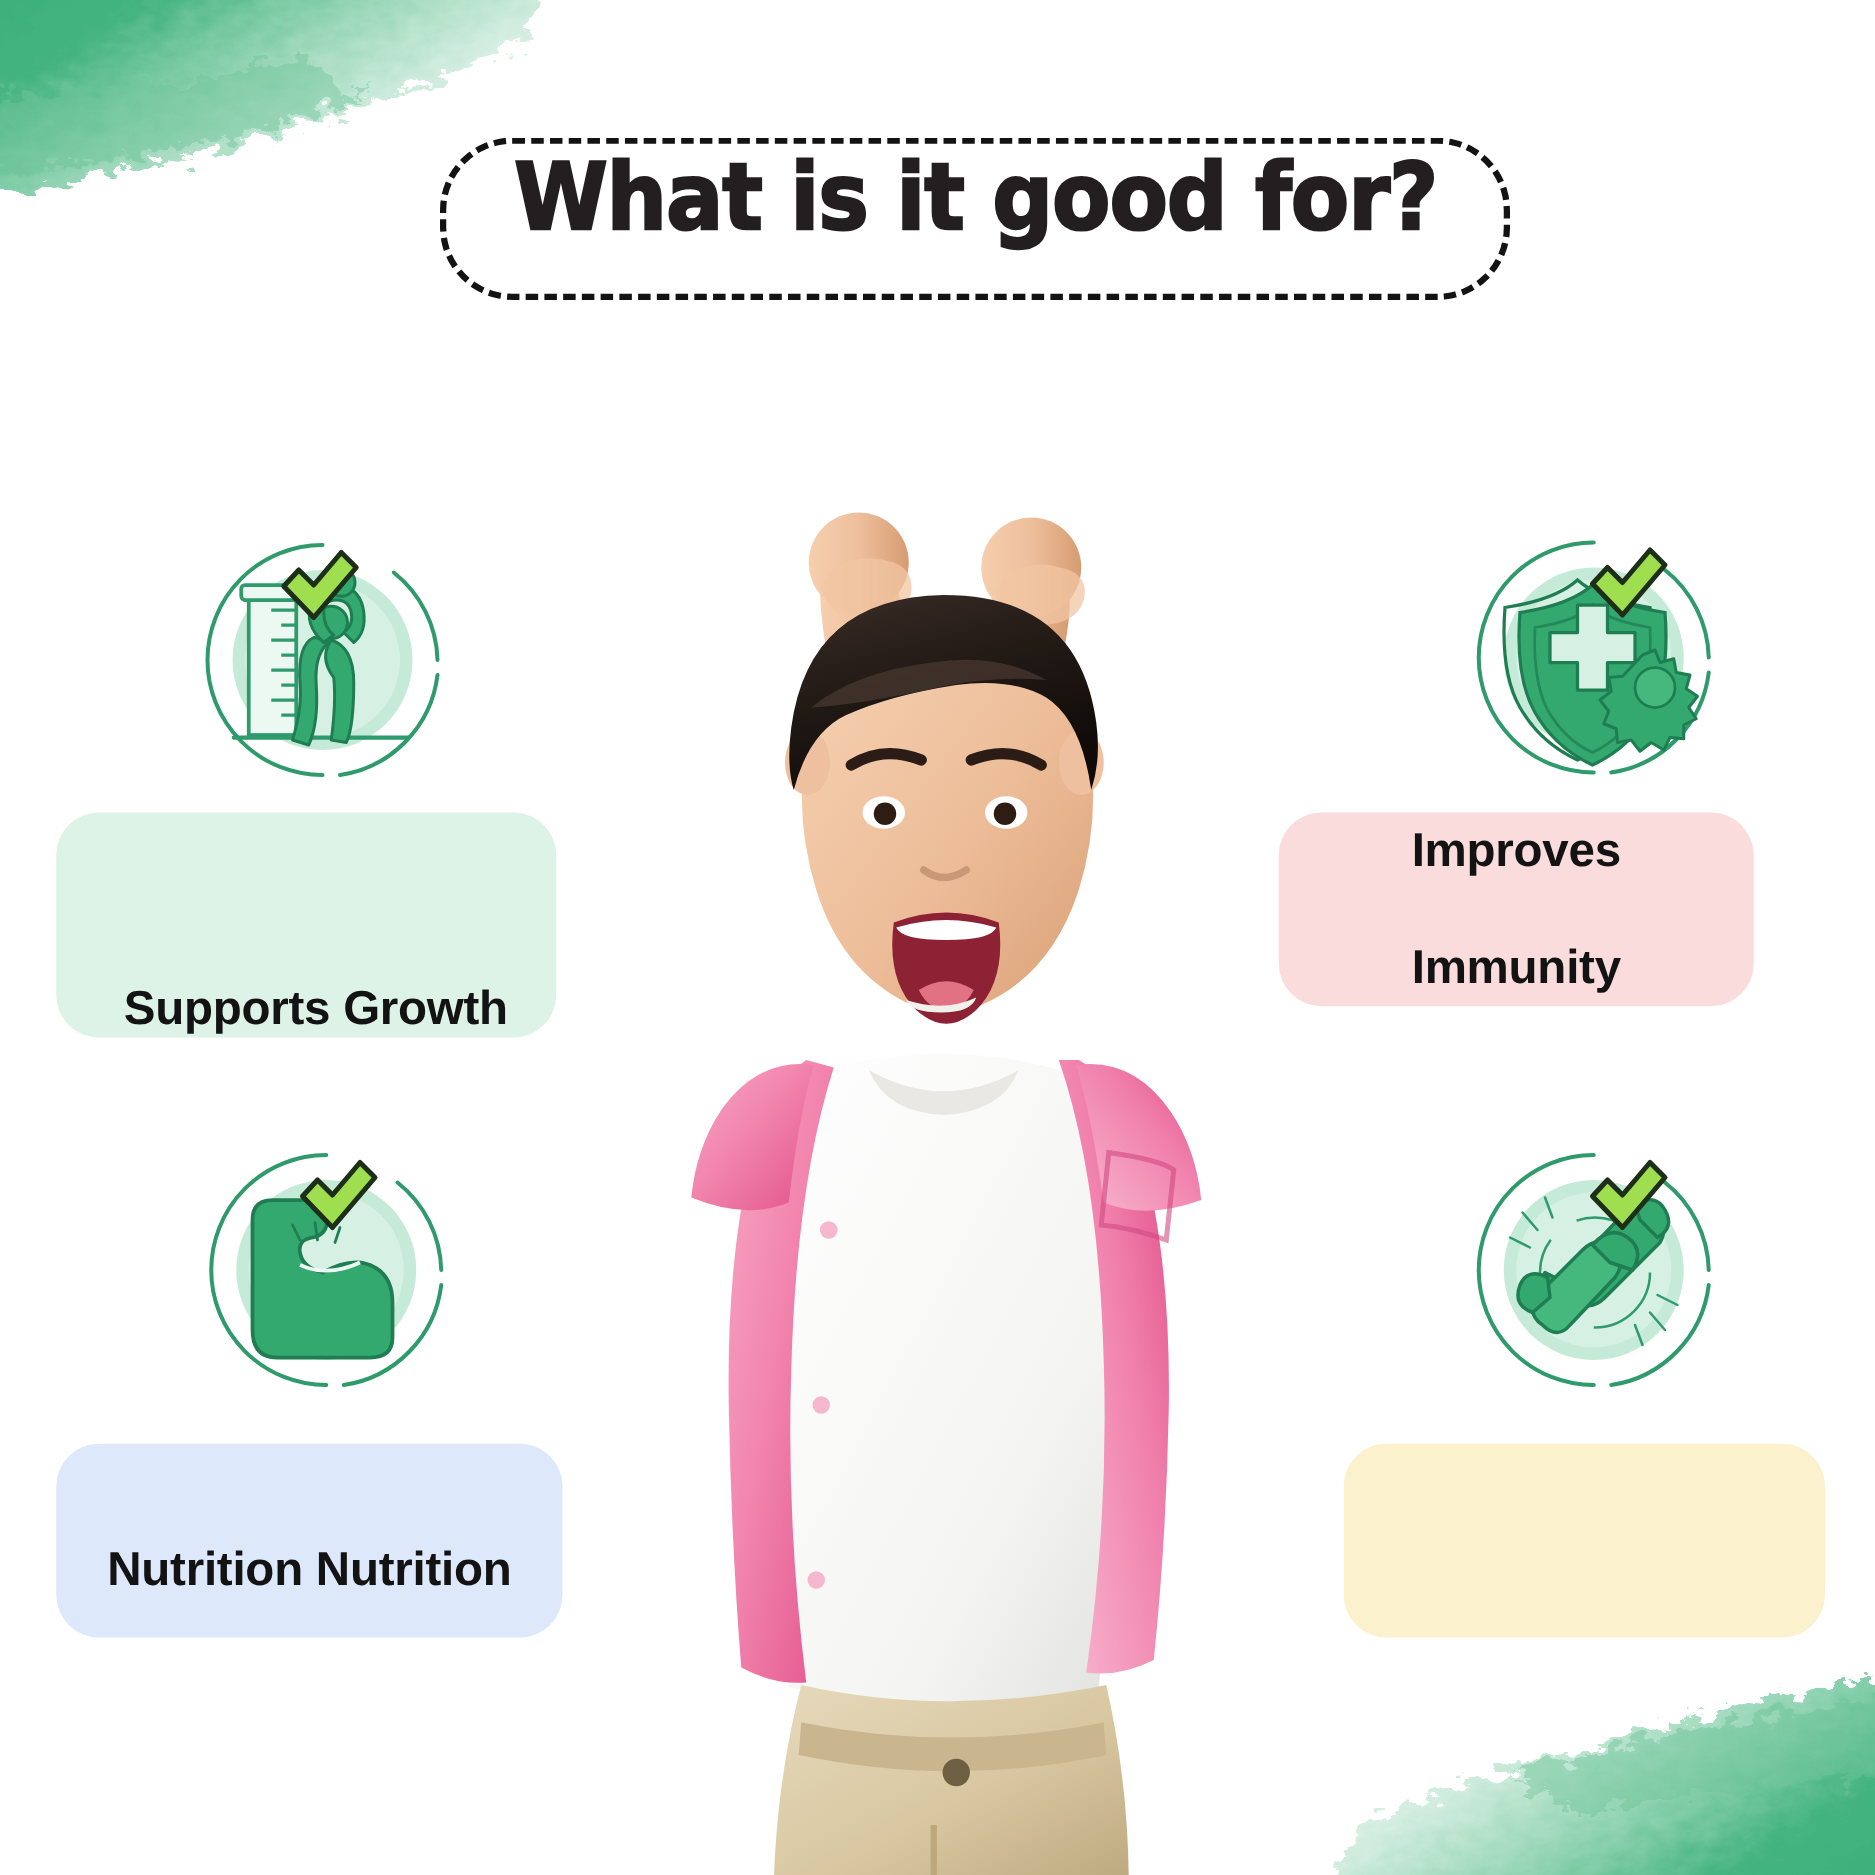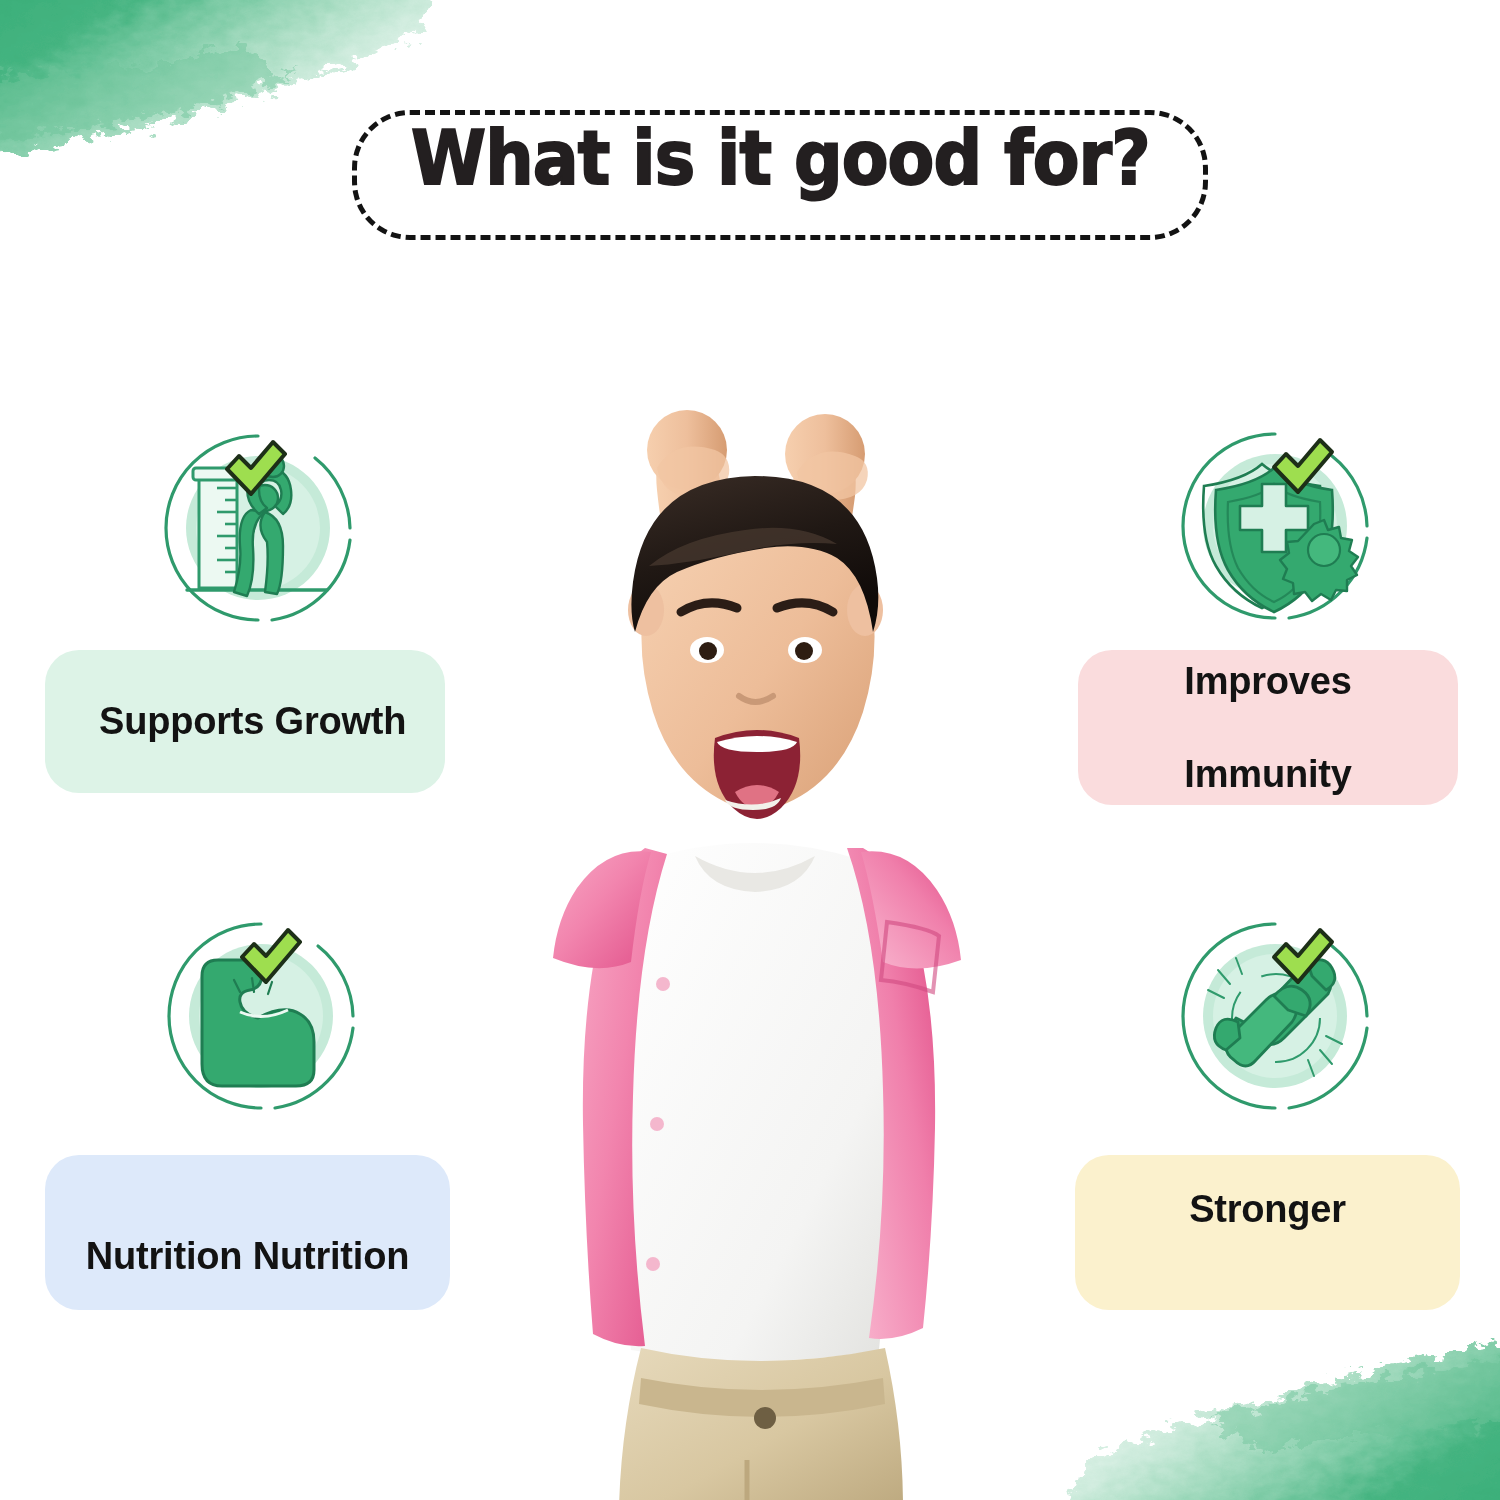--- a/index.html
+++ b/index.html
@@ -79,28 +79,29 @@
     font-size: 38px;
     font-weight: 700;
     line-height: 1.22;
     color: #131313;
     letter-spacing: -0.2px;
   }
   .pill span { display: block; width: 100%; }
 
   #pill-growth {
     left: 45px; top: 650px;
-    width: 400px; height: 143px;
+    width: 400px; height: 180px;
     background: #ddf3e7;
     justify-content: flex-start;
+    align-items: flex-end;
   }
   #pill-growth span { text-align: left; padding-left: 28px; }
 
   #pill-immunity {
-    left: 1078px; top: 650px;
+    left: 1023px; top: 650px;
     width: 380px; height: 155px;
     background: #fadcdd;
     justify-content: center;
   }
   #pill-immunity span { text-align: center; }
 
   #pill-nutrition {
     left: 45px; top: 1155px;
     width: 405px; height: 155px;
     background: #dde9fa;
@@ -357,17 +358,17 @@
 
   <div class="pill" id="pill-nutrition">
     <span>
       <br>
       <span>Nutrition Nutrition</span>
     </span>
   </div>
 
   <div class="pill" id="pill-bones">
     <span>
-      <span>Stronger</span><br>
+      <br>
     </span>
   </div>
 
 </div>
 
 </body></html>

